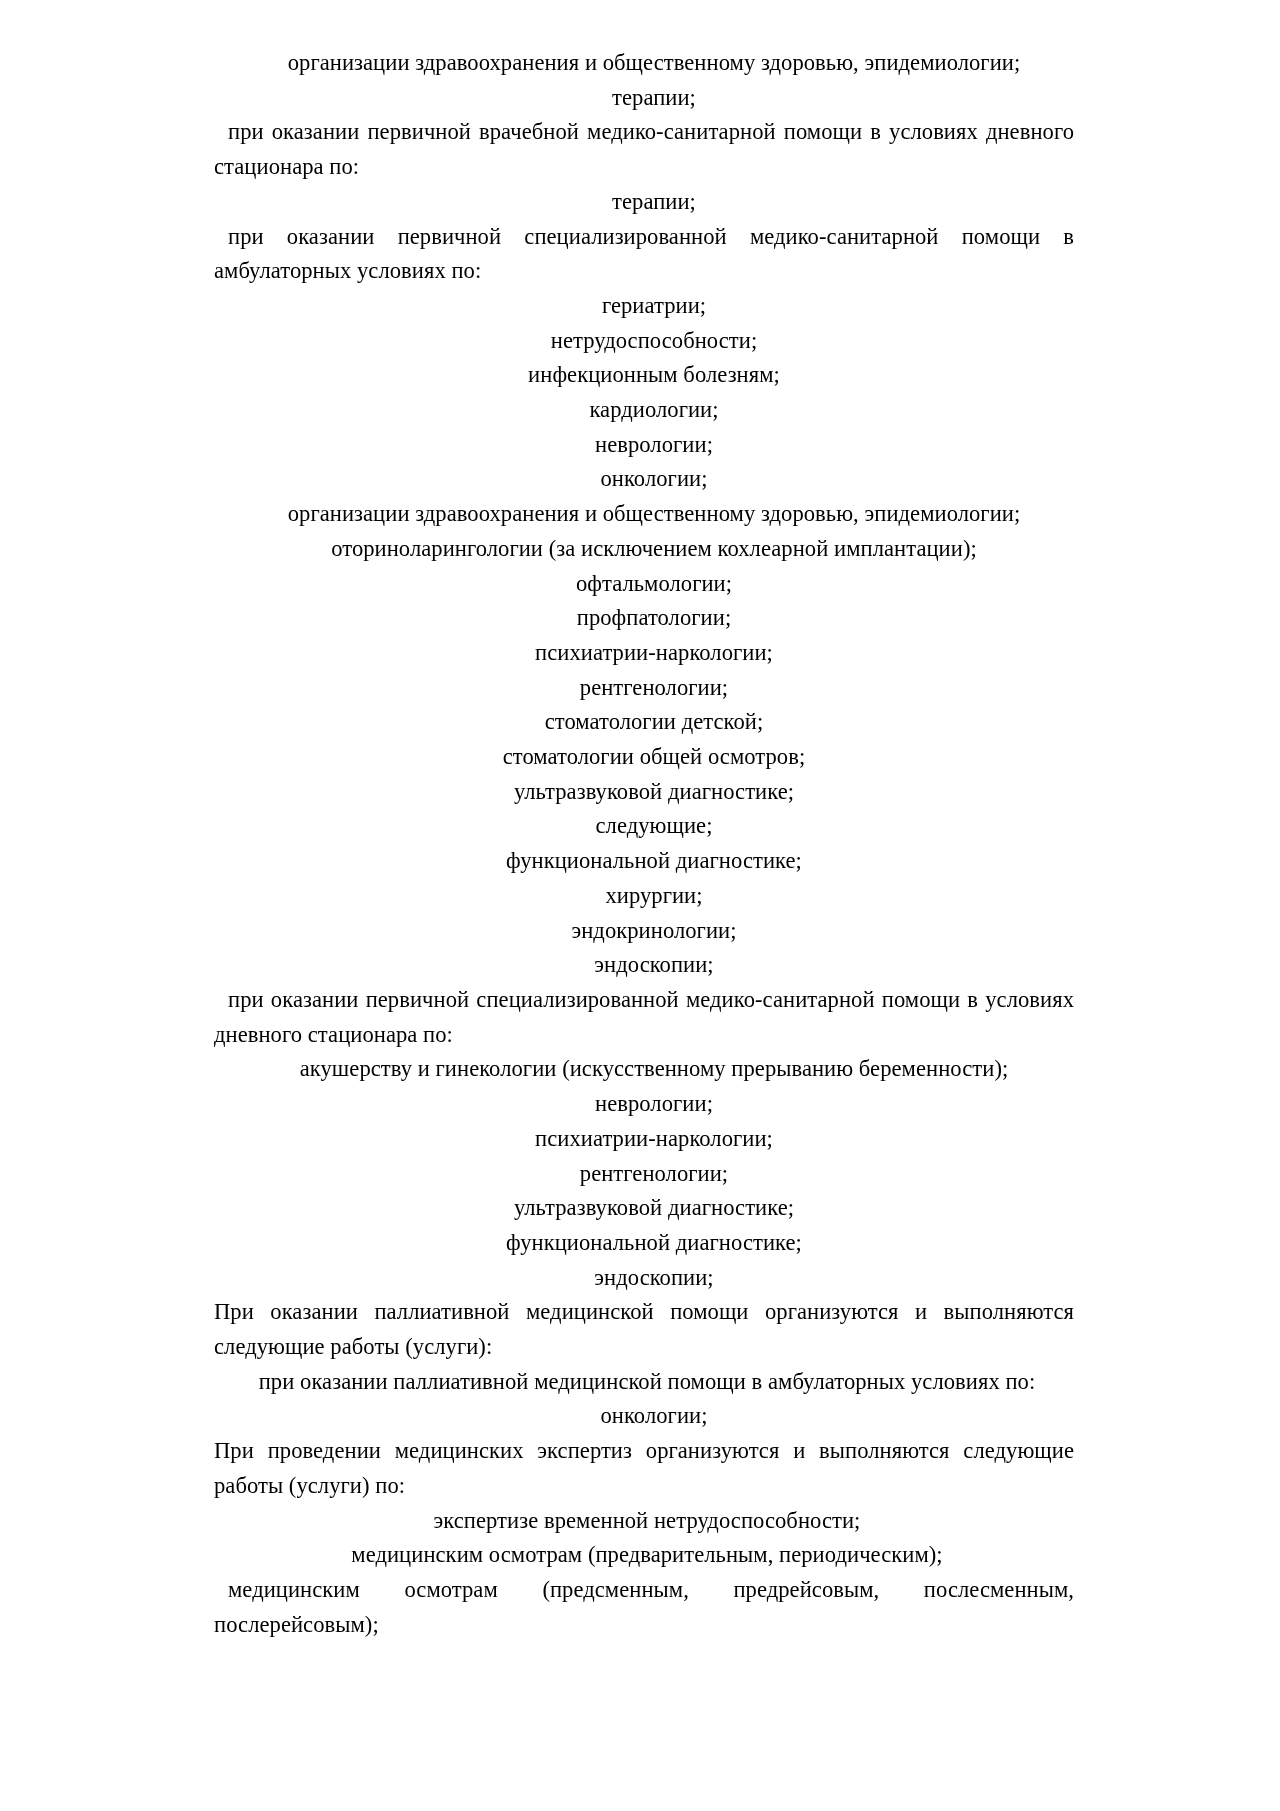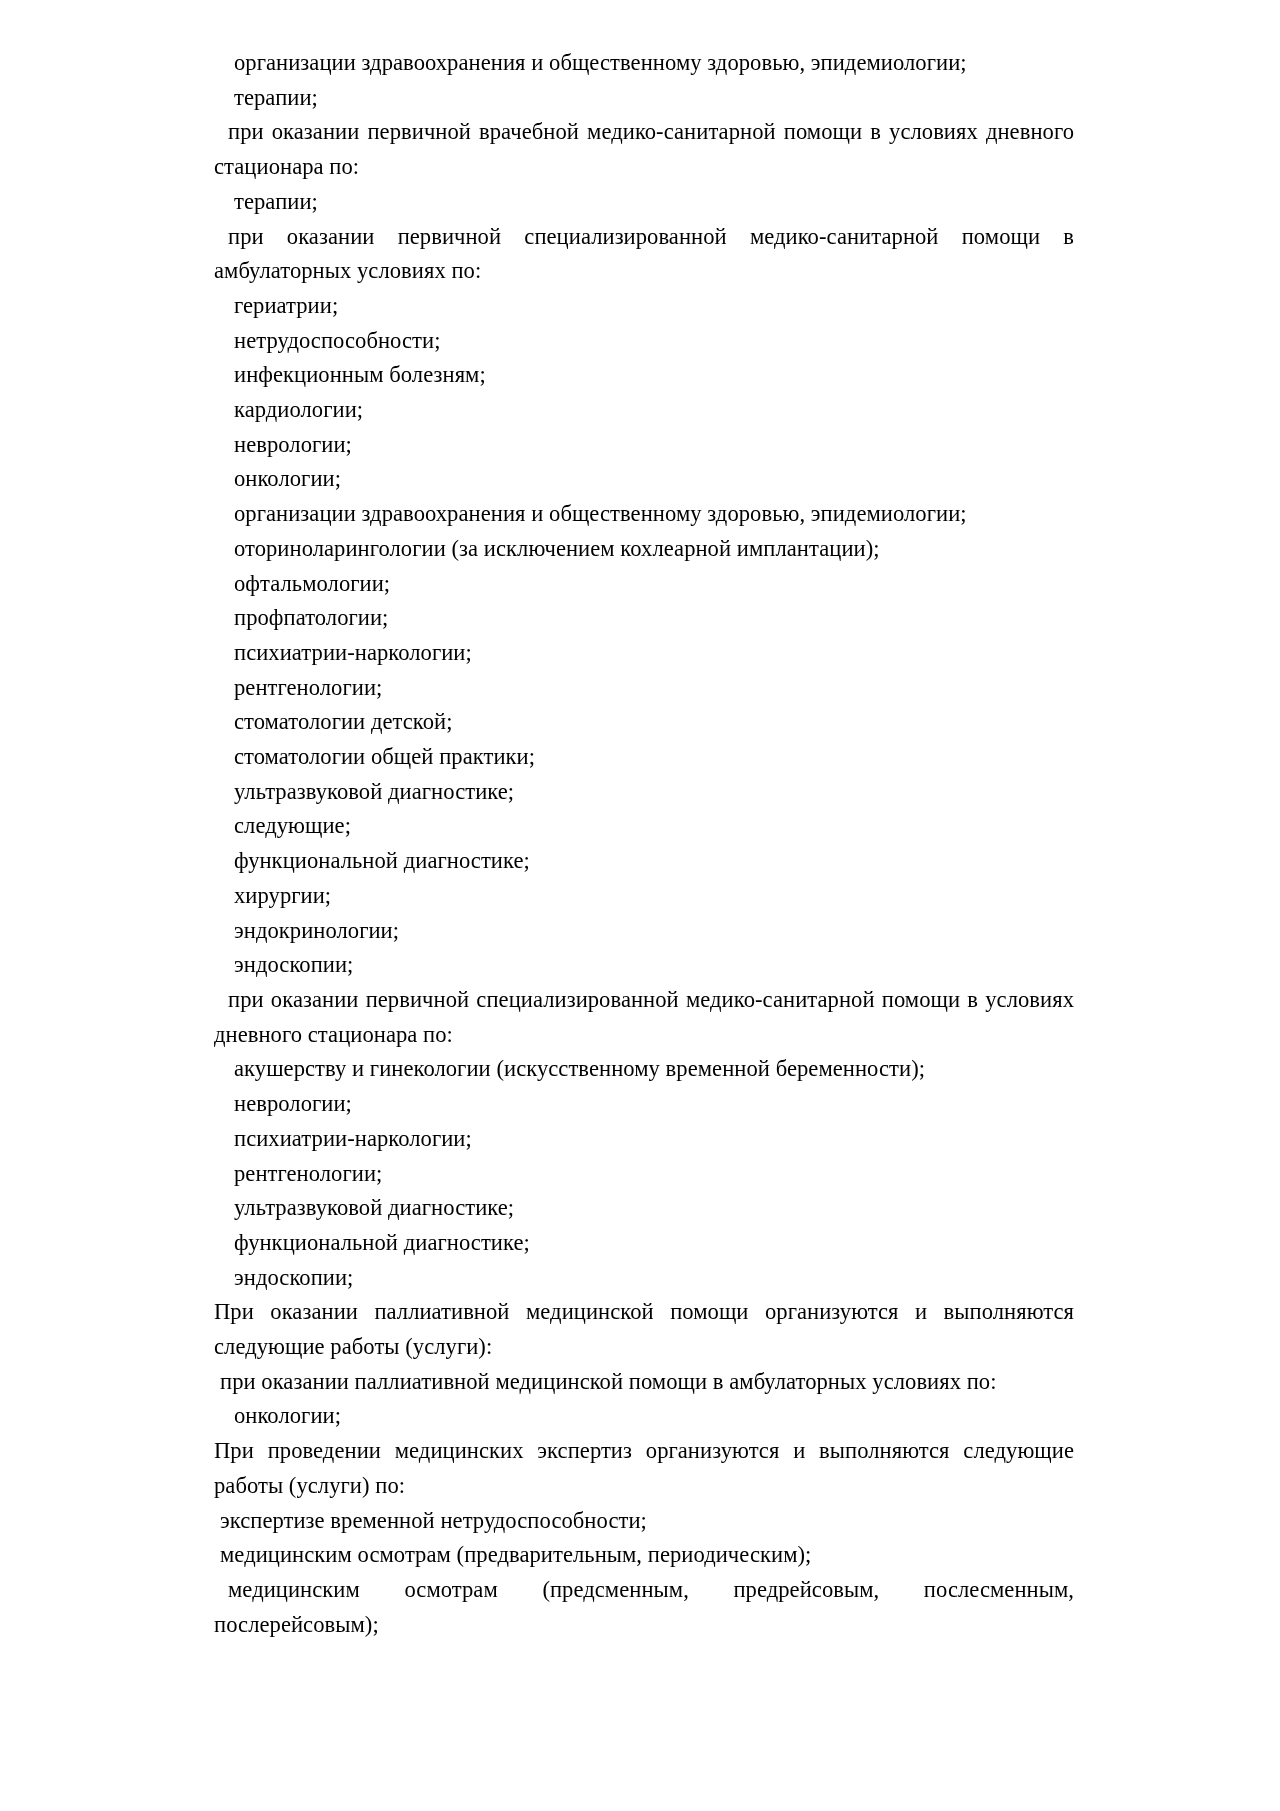--- a/index.html
+++ b/index.html
@@ -45,21 +45,21 @@
   
   p.lvl2 {
     text-indent: 28px;
   }
   
   p.flush {
     text-indent: 0px;
   }
   
   p.nojust {
-    text-align: left;
+    text-align: center;
   }
   
   p.para {
     text-align: justify;
     margin-left: 8px;
   }
 </style>
 </head>
 <body>
 
@@ -77,29 +77,29 @@
       <p class="ln lvl2 nojust">кардиологии;</p>
       <p class="ln lvl2 nojust">неврологии;</p>
       <p class="ln lvl2 nojust">онкологии;</p>
       <p class="ln lvl2 nojust">организации здравоохранения и общественному здоровью, эпидемиологии;</p>
       <p class="ln lvl2 nojust">оториноларингологии (за исключением кохлеарной имплантации);</p>
       <p class="ln lvl2 nojust">офтальмологии;</p>
       <p class="ln lvl2 nojust">профпатологии;</p>
       <p class="ln lvl2 nojust">психиатрии-наркологии;</p>
       <p class="ln lvl2 nojust">рентгенологии;</p>
       <p class="ln lvl2 nojust">стоматологии детской;</p>
-      <p class="ln lvl2 nojust">стоматологии общей практики;</p>
+      <p class="ln lvl2 nojust">стоматологии общей осмотров;</p>
       <p class="ln lvl2 nojust">ультразвуковой диагностике;</p>
       <p class="ln lvl2 nojust">следующие;</p>
       <p class="ln lvl2 nojust">функциональной диагностике;</p>
       <p class="ln lvl2 nojust">хирургии;</p>
       <p class="ln lvl2 nojust">эндокринологии;</p>
       <p class="ln lvl2 nojust">эндоскопии;</p>
       <p class="ln lvl1 para">при оказании первичной специализированной медико-санитарной помощи в условиях дневного стационара по:</p>
-      <p class="ln lvl2 nojust">акушерству и гинекологии (искусственному временной беременности);</p>
+      <p class="ln lvl2 nojust">акушерству и гинекологии (искусственному прерыванию беременности);</p>
       <p class="ln lvl2 nojust">неврологии;</p>
       <p class="ln lvl2 nojust">психиатрии-наркологии;</p>
       <p class="ln lvl2 nojust">рентгенологии;</p>
       <p class="ln lvl2 nojust">ультразвуковой диагностике;</p>
       <p class="ln lvl2 nojust">функциональной диагностике;</p>
       <p class="ln lvl2 nojust">эндоскопии;</p>
       <p class="ln flush para">При оказании паллиативной медицинской помощи организуются и выполняются следующие работы (услуги):</p>
       <p class="ln lvl1 nojust">при оказании паллиативной медицинской помощи в амбулаторных условиях по:</p>
       <p class="ln lvl2 nojust">онкологии;</p>
       <p class="ln flush para">При проведении медицинских экспертиз организуются и выполняются следующие работы (услуги) по:</p>

